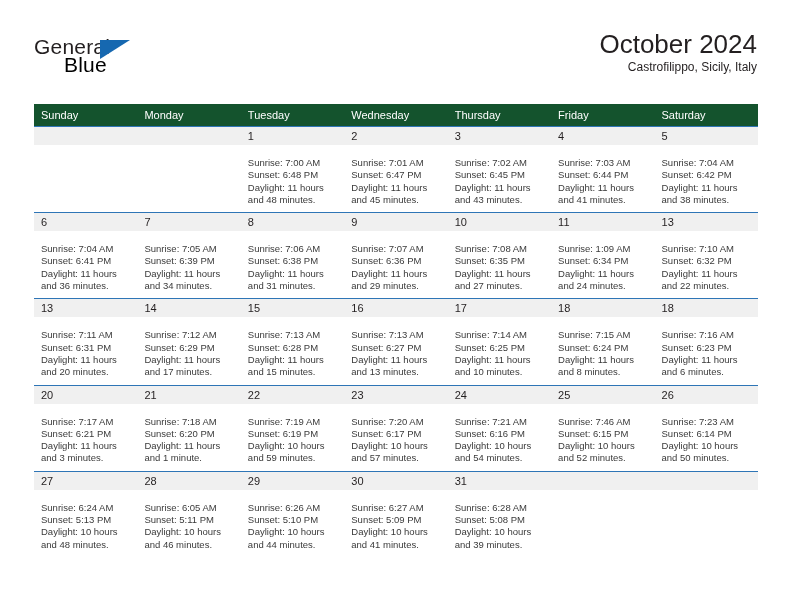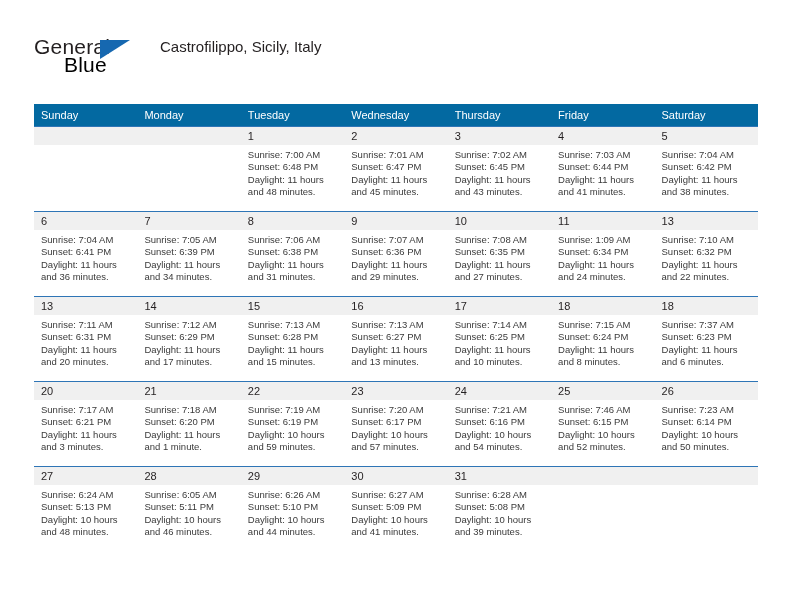--- a/index.html
+++ b/index.html
@@ -18,23 +18,23 @@
     position: relative;
     width: 792px;
     height: 612px;
     box-sizing: border-box;
   }
 
   
   .header {
     display: flex;
     align-items: flex-start;
+    justify-content: space-between;
     padding: 28px 35px 0 34px;
     box-sizing: border-box;
-    gap: 6px;
   }
   .logo {
     position: relative;
     width: 120px;
     height: 50px;
     line-height: 1;
   }
   .logo-general {
     position: absolute;
     left: 0;
@@ -65,41 +65,41 @@
     padding-top: 2px;
   }
   .cal-title {
     font-size: 26px;
     color: #231f20;
     line-height: 1.15;
     font-weight: normal;
     margin: 0;
   }
   .cal-subtitle {
-    font-size: 15px;
+    font-size: 12px;
     color: #231f20;
-    margin-top: 8px;
+    margin-top: 0;
   }
 
   
   .calendar {
     position: absolute;
     left: 34px;
     top: 104px;
     width: 724px;
   }
   table.cal {
     border-collapse: collapse;
     table-layout: fixed;
     width: 724px;
   }
   table.cal col { width: 103.42px; }
 
   thead th {
-    background: #0369a1;
+    background: #14532d;
     color: #ffffff;
     font-size: 11px;
     font-weight: normal;
     text-align: left;
     padding: 5px 0 5px 7px;
     height: 11px;
     line-height: 12px;
   }
 
   td.day {
@@ -115,21 +115,21 @@
     background: #f0f0f0;
     font-size: 11px;
     color: #231f20;
     padding: 3px 0 3px 7px;
     line-height: 12px;
     height: 12px;
   }
   td.day.empty .daynum { color: transparent; }
 
   .info {
-    padding: 4px 6px 0 7px;
+    padding: 12px 6px 0 7px;
     font-size: 9.5px;
     line-height: 12.3px;
     color: #3a3a3a;
   }
   .info div { white-space: nowrap; }
 
   .spacer-row td {
     height: 6px;
     padding: 0;
     border: none;
@@ -141,20 +141,21 @@
 
 <div class="page">
 
   <div class="header">
     <div class="logo">
       <span class="logo-general">General</span>
       <span class="logo-tri"></span>
       <span class="logo-blue">Blue</span>
     </div>
     <div class="title-block">
+      <h1 class="cal-title">October 2024</h1>
       <div class="cal-subtitle">Castrofilippo, Sicily, Italy</div>
     </div>
   </div>
 
   <div class="calendar">
     <table class="cal">
       <colgroup>
         <col>
           <col>
           <col>
@@ -350,21 +351,21 @@
               <div class="info">
                 <div>Sunrise: 7:15 AM</div>
                 <div>Sunset: 6:24 PM</div>
                 <div>Daylight: 11 hours</div>
                 <div>and 8 minutes.</div>
               </div>
             </td>
             <td class="day">
               <div class="daynum">18</div>
               <div class="info">
-                <div>Sunrise: 7:37 AM</div>
+                <div>Sunrise: 7:16 AM</div>
                 <div>Sunset: 6:23 PM</div>
                 <div>Daylight: 11 hours</div>
                 <div>and 6 minutes.</div>
               </div>
             </td>
           </tr>
           <tr class="spacer-row">
             <td colspan="7"></td>
           </tr>
           <tr>

